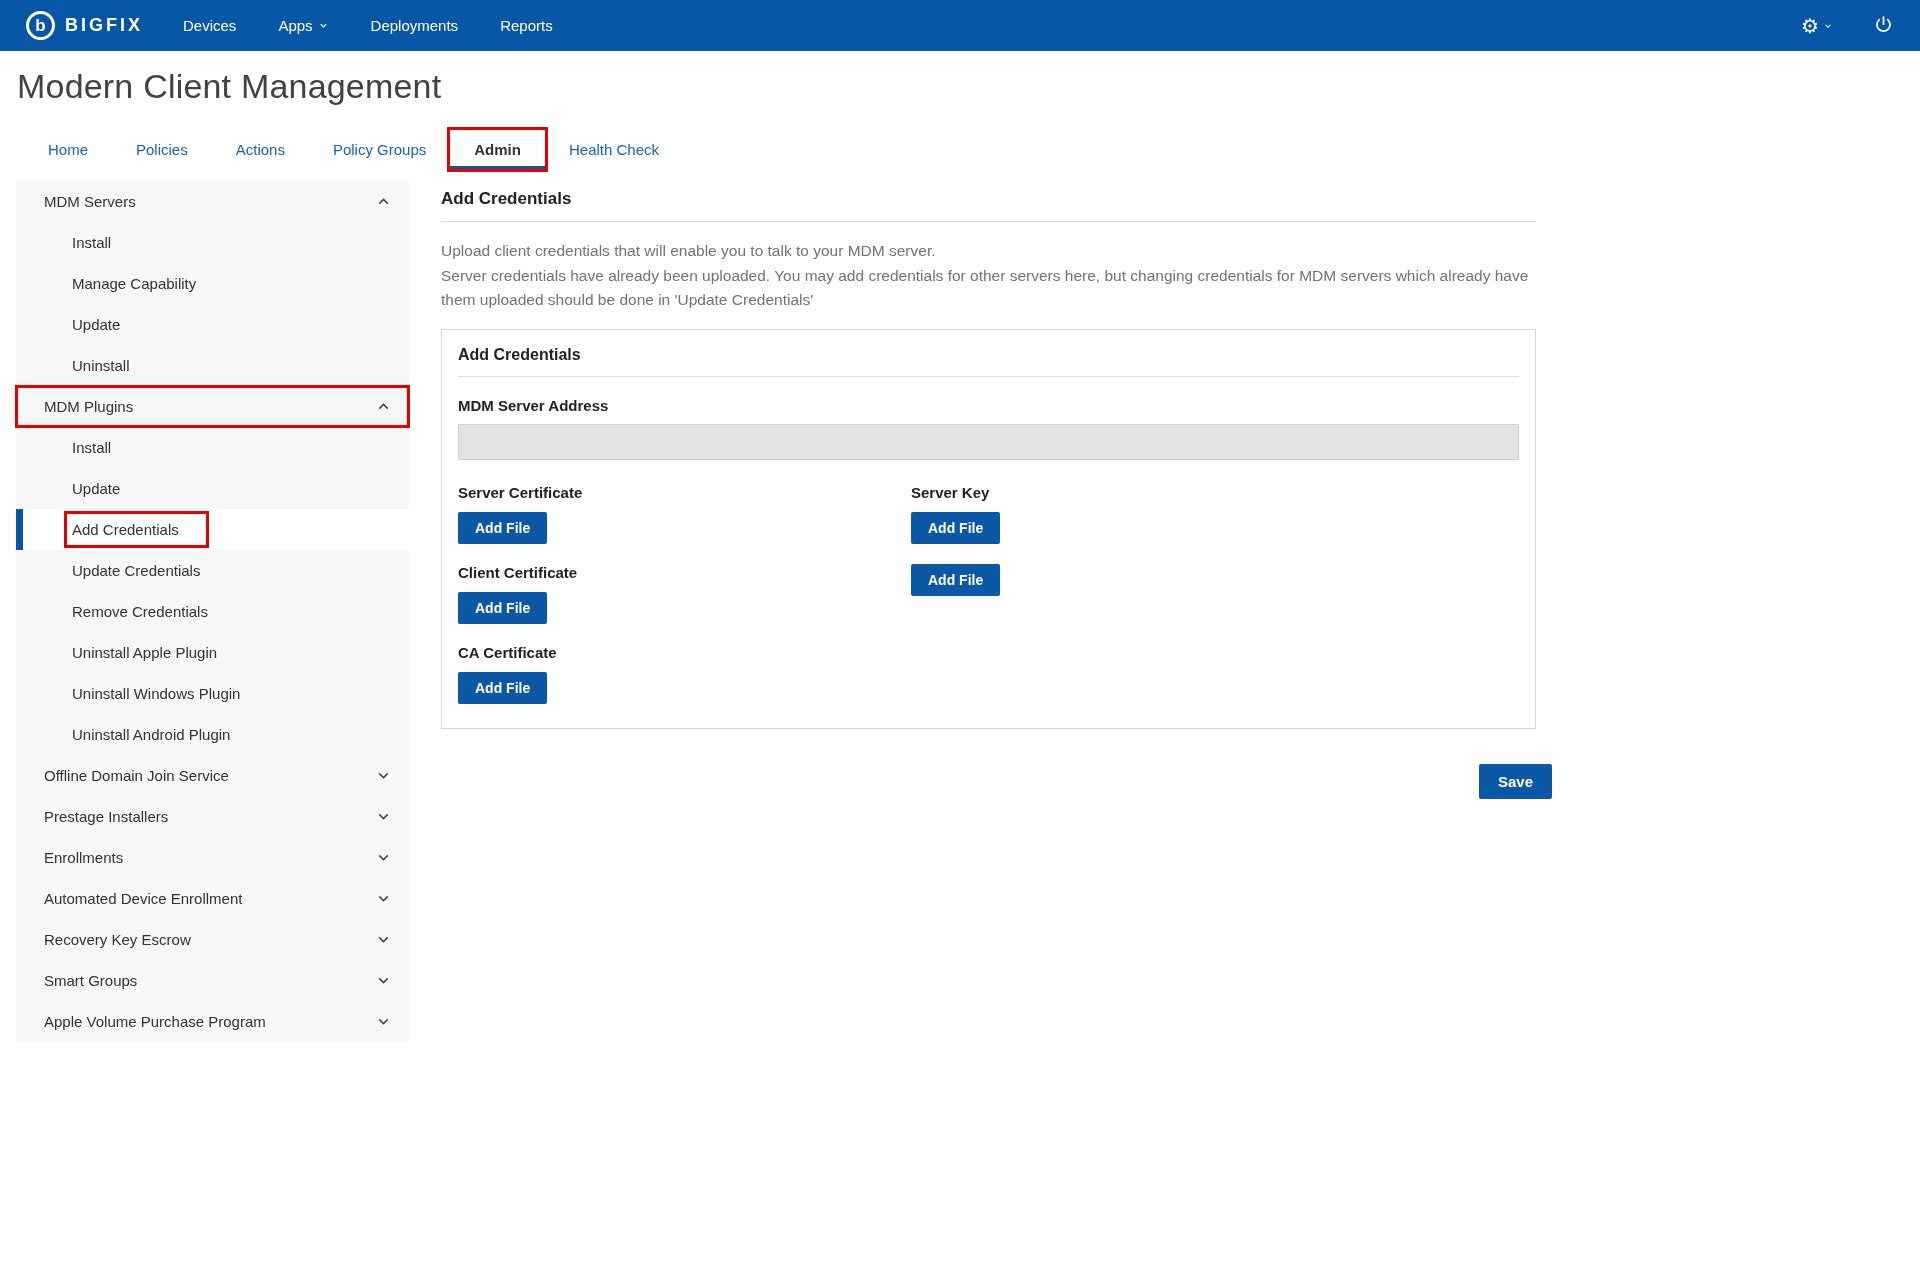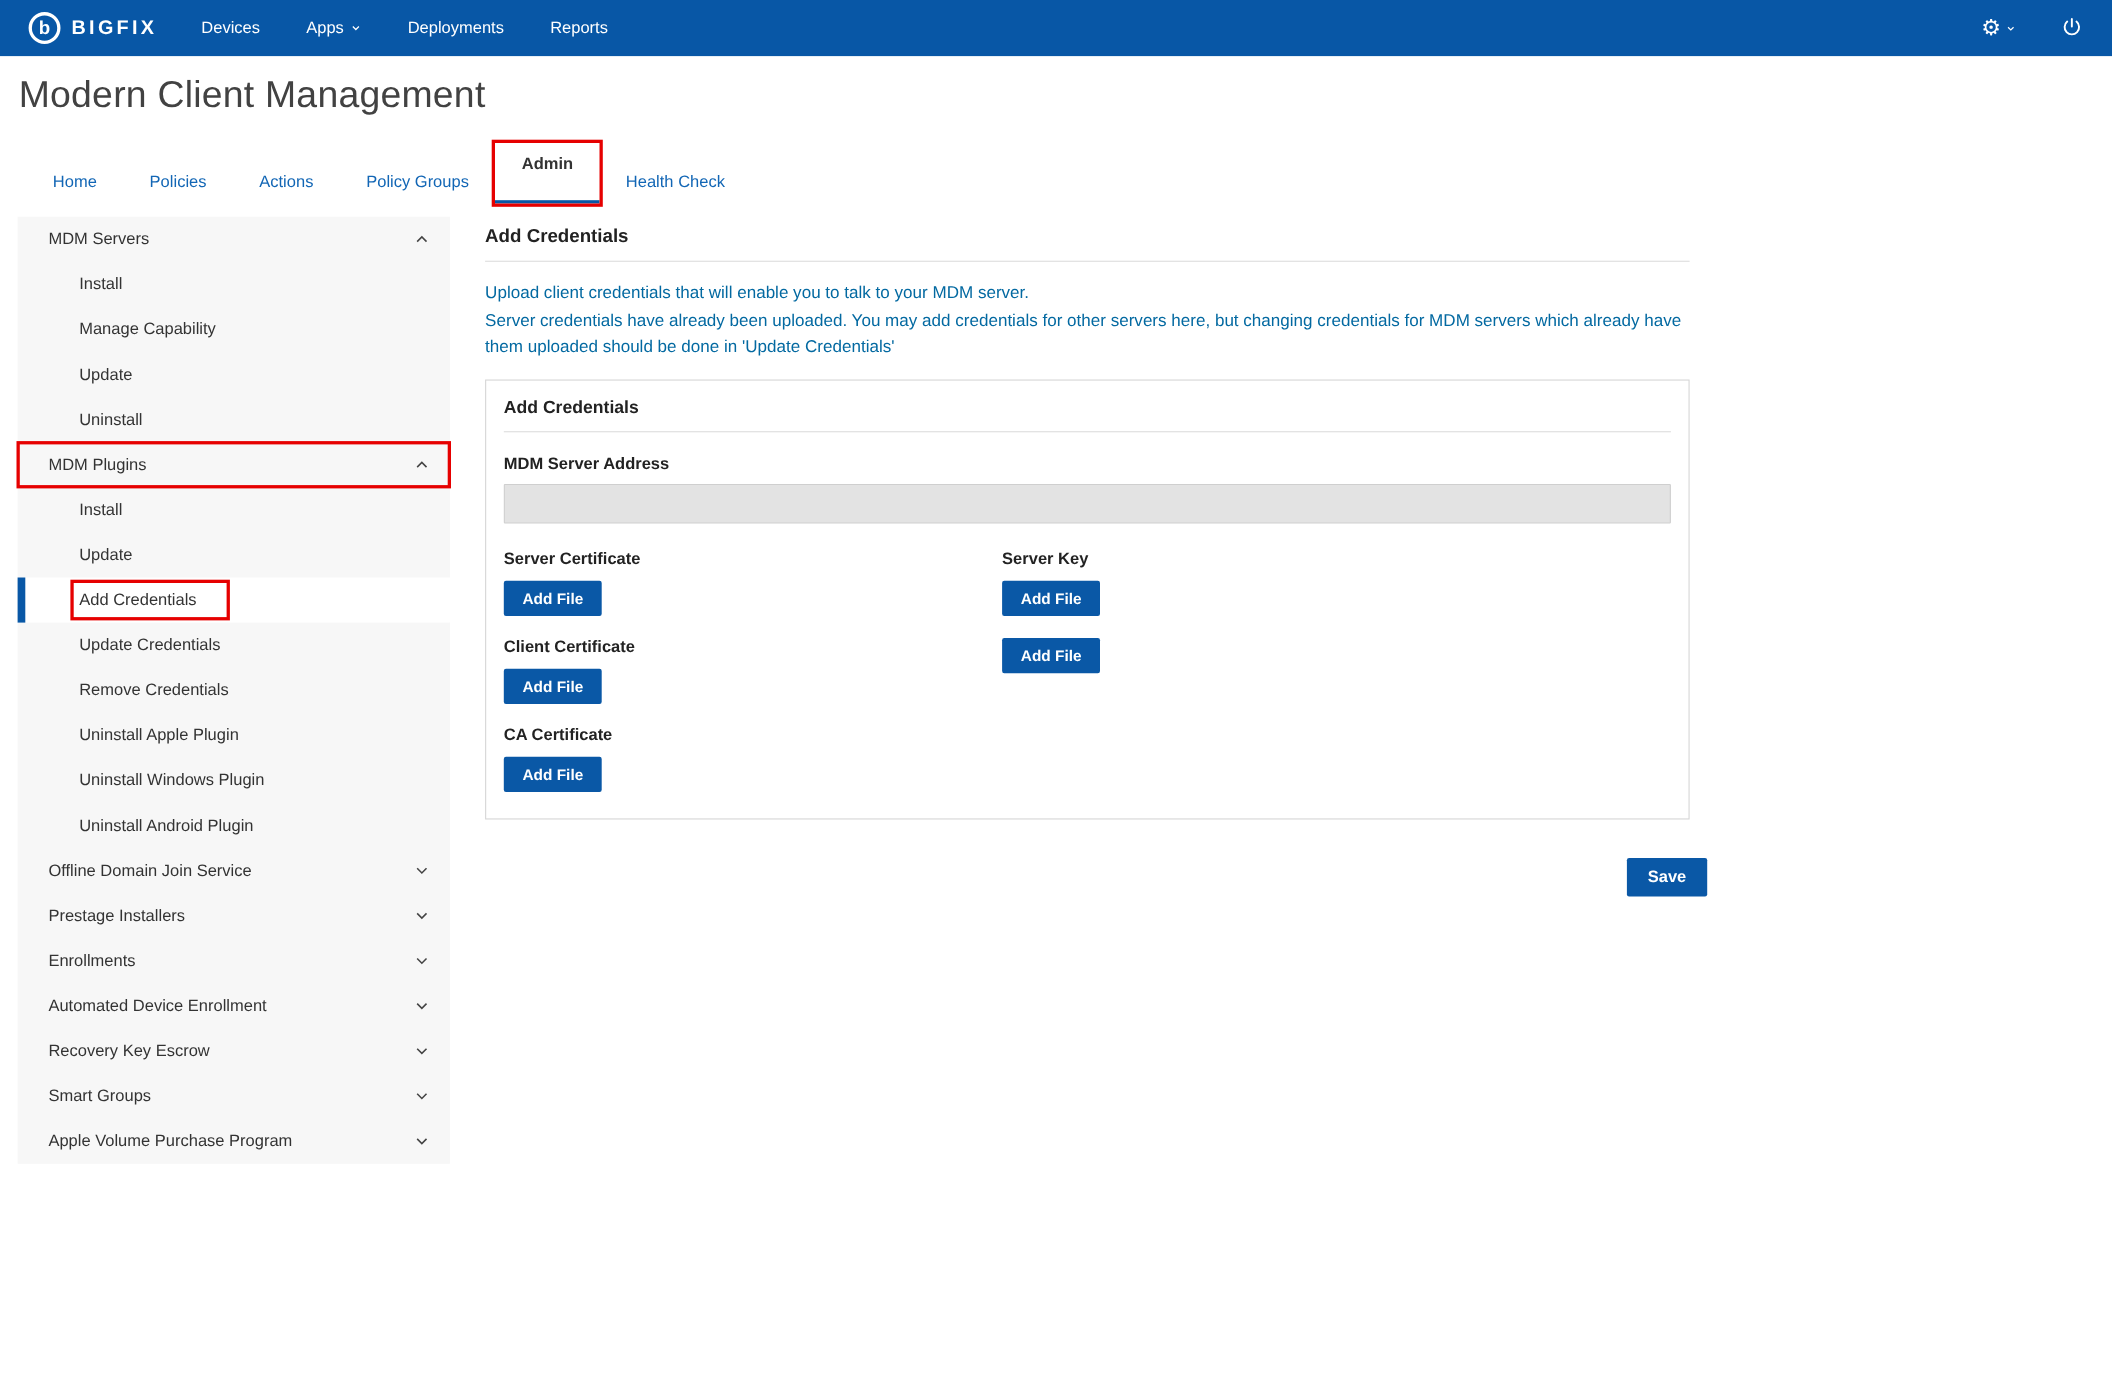--- a/index.html
+++ b/index.html
@@ -40,21 +40,21 @@
     margin:16px 0 0 17px; letter-spacing:0.2px;
   }
 
   
   .tabs { display:flex; padding-left:24px; margin-top:24px; align-items:flex-end; }
   .tab {
     padding:11px 24px; color:#1266B5; font-size:15px; cursor:pointer; white-space:nowrap;
   }
   .tab.active {
     color:#333; font-weight:bold;
-    border-bottom:3px solid #0857A6; padding-bottom:24px;
+    border-bottom:3px solid #0857A6; padding-bottom:8px;
   }
   .tab.annotated { outline:3px solid #E60000; }
 
   
   .layout { display:flex; margin-top:12px; align-items:flex-start; }
 
   
   .sidebar { width:393px; margin-left:16px; background:#F7F7F7; }
   .srow {
     height:41px; display:flex; align-items:center;
@@ -71,21 +71,21 @@
     padding:7px 27px 7px 5px; margin-left:-8px;
     display:inline-block;
   }
 
   
   .main { margin-left:32px; width:1095px; }
   .section-title {
     font-size:17px; font-weight:bold; color:#222;
     margin:8px 0 0; padding-bottom:12px; border-bottom:1px solid #DCDCDC;
   }
-  .desc { font-size:15.5px; color:#0369a1; line-height:24.5px; margin-top:17px; }
+  .desc { font-size:15.5px; color:#737373; line-height:24.5px; margin-top:17px; }
   .desc div { margin:0; }
 
   .card { border:1px solid #D6D6D6; margin-top:16px; padding:8px 16px 4px; background:#fff; }
   .card-title {
     font-size:16px; font-weight:bold; color:#222;
     margin:8px 0 0; padding-bottom:12px; border-bottom:1px solid #DCDCDC;
   }
   .field-label { font-weight:bold; font-size:15px; color:#222; display:block; }
   .address-label { margin-top:20px; }
   .address-input {

